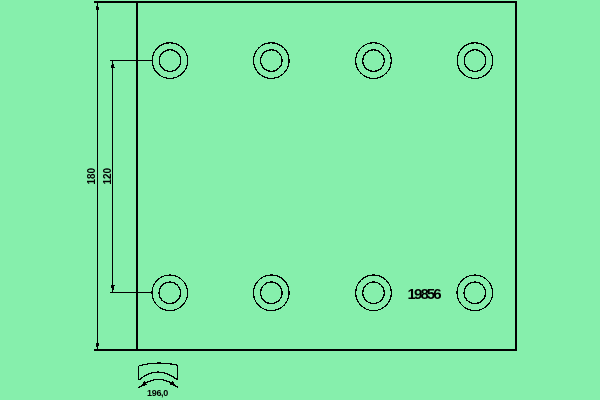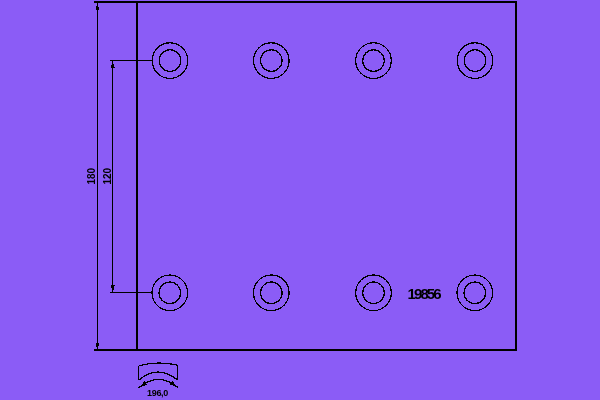--- a/index.html
+++ b/index.html
@@ -1,16 +1,16 @@
 <!DOCTYPE html>
 <html><head>
 <meta charset="utf-8">
 <style>
 html,body{margin:0;padding:0;background:#fff;}
-.page{position:relative;width:600px;height:400px;background:#8b5cf6;overflow:hidden;
+.page{position:relative;width:600px;height:400px;background:#86efac;overflow:hidden;
 font-family:"Liberation Sans", sans-serif;}
 svg{position:absolute;left:0;top:0;}
 </style>
 </head>
 <body>
 <div class="page">
 <svg width="600" height="400" viewBox="0 0 600 400" fill="none" stroke="none" shape-rendering="crispEdges">
 
 <g stroke="#000" stroke-width="1.4">
 <rect x="137" y="2" width="379" height="348" fill="none"></rect>

